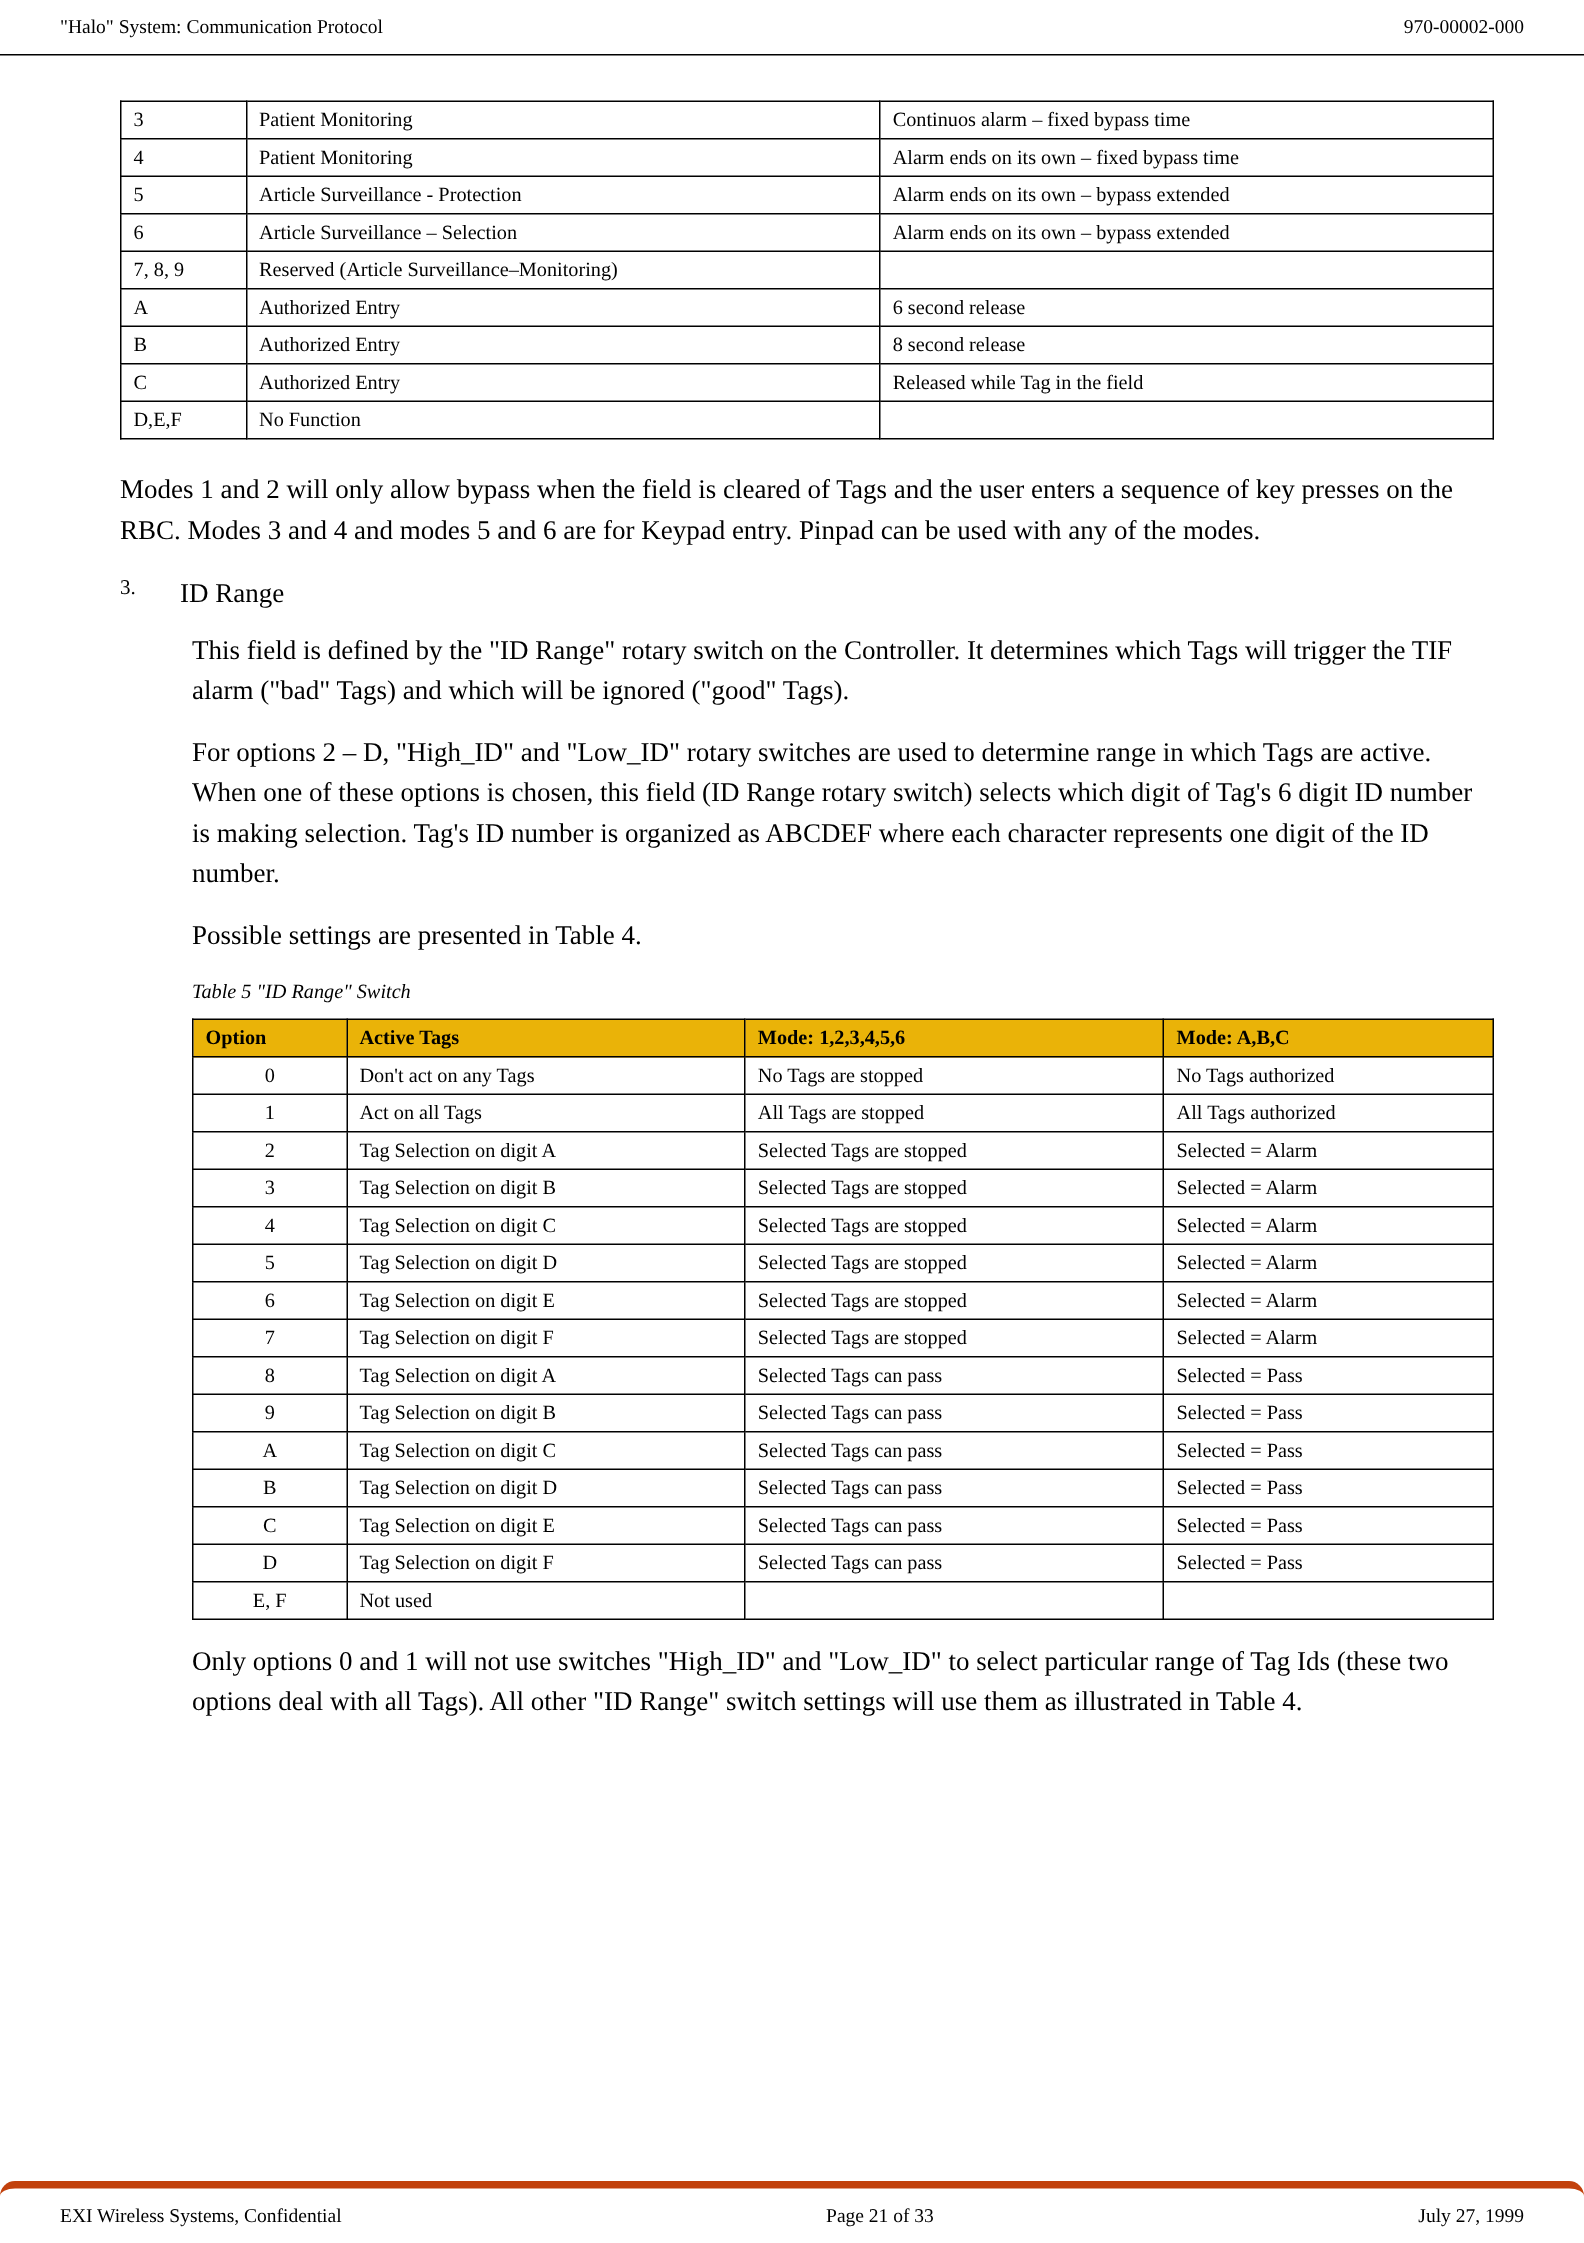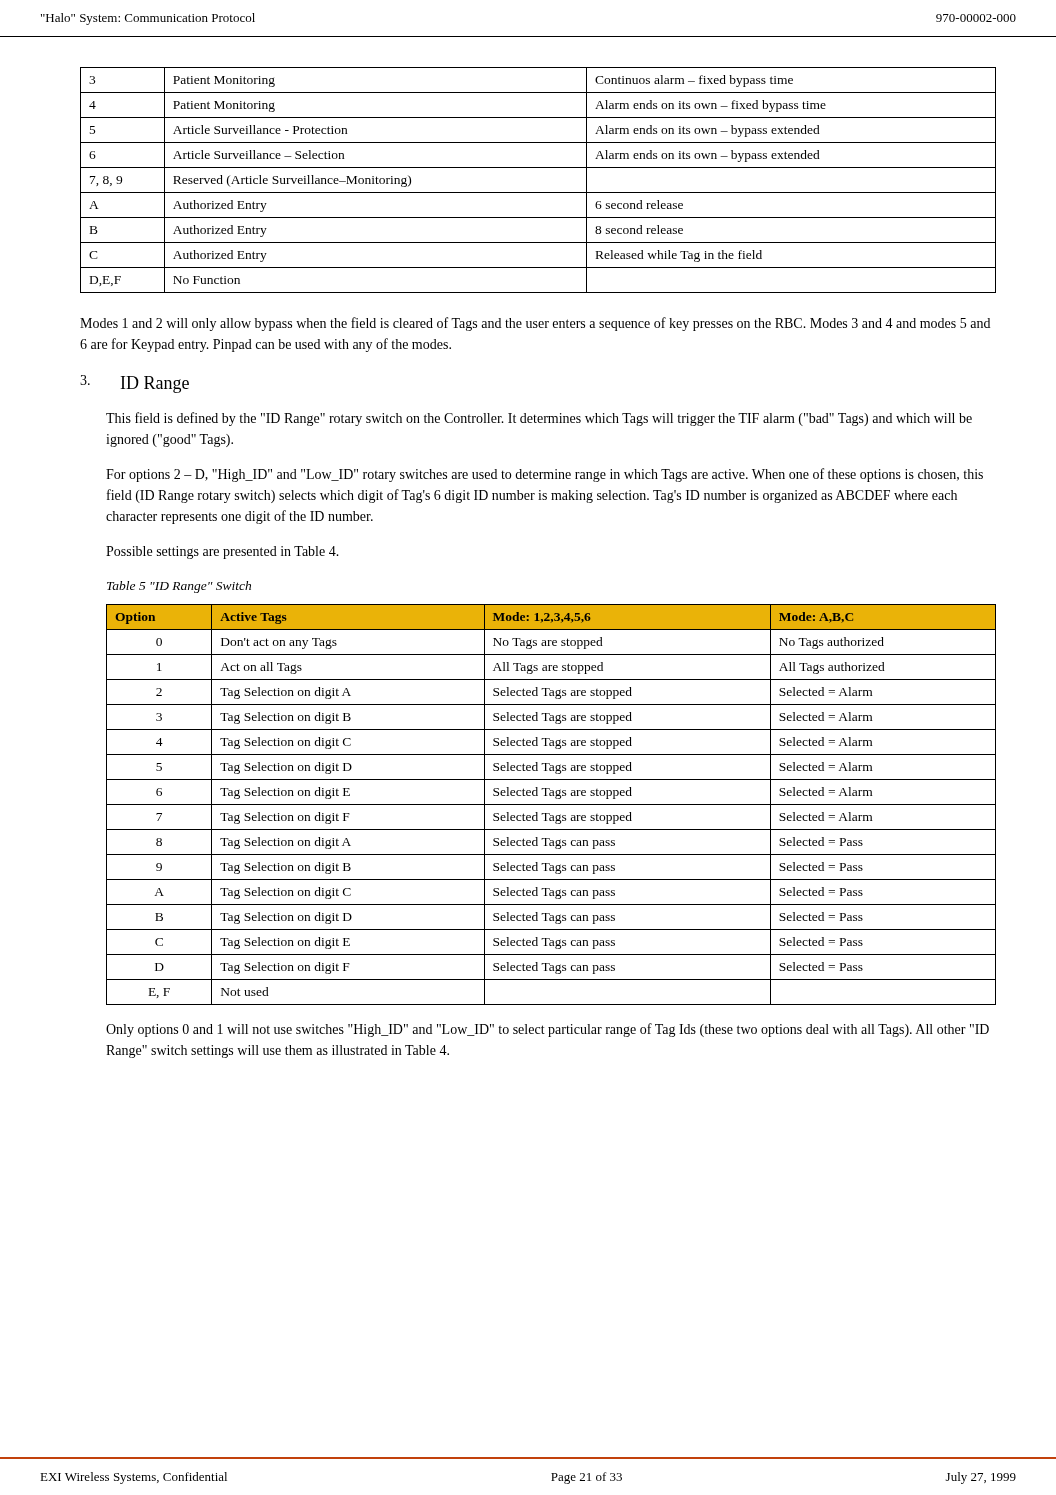--- a/index.html
+++ b/index.html
@@ -17,24 +17,25 @@
       justify-content: space-between;
       padding: 10px 40px;
       font-size: 13px;
       border-bottom: 1px solid #000;
     }
     .page-footer {
       display: flex;
       justify-content: space-between;
       padding: 10px 40px;
       font-size: 13px;
-      border-top: 2px solid #c2410c;
+      border-top: 5px solid #c2410c;
       position: absolute;
       bottom: 0;
       width: 100%;
+      border-radius: 10px;
     }
     .content {
       padding: 20px 60px 60px 80px;
     }
     table {
       border-collapse: collapse;
       width: 100%;
       margin: 10px 0;
       font-size: 13.5px;
     }
@@ -46,38 +47,38 @@
     table th {
       font-weight: bold;
       background: #eab308;
     }
     .top-table {
       margin-bottom: 20px;
     }
     .paragraph {
       margin: 14px 0;
       line-height: 1.5;
-      font-size: 14px;
+      font-size: 18px;
     }
     .table-caption {
       font-style: italic;
       font-size: 13.5px;
       margin-bottom: 6px;
       margin-top: 16px;
     }
     .numbered-section {
       display: flex;
       margin: 18px 0 10px 0;
     }
     .numbered-section .num {
       width: 40px;
       flex-shrink: 0;
     }
     .section-body {
-      margin-left: 26px;
+      margin-left: 48px;
     }
     .id-range-table td:first-child {
       text-align: center;
     }
     .id-range-table th {
       text-align: left;
     }
   </style>
 </head>
 <body>

